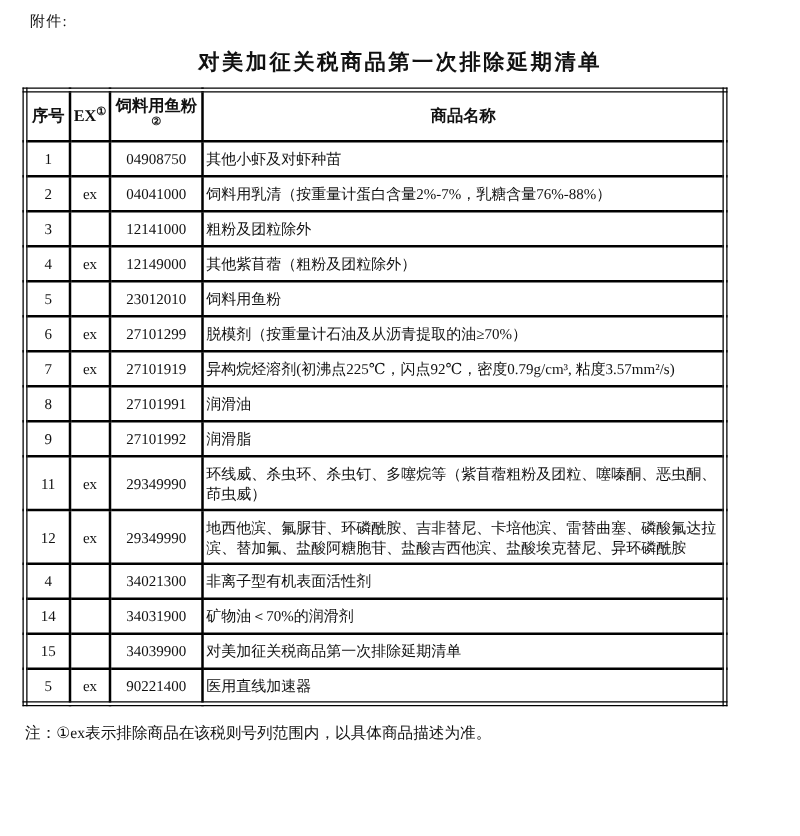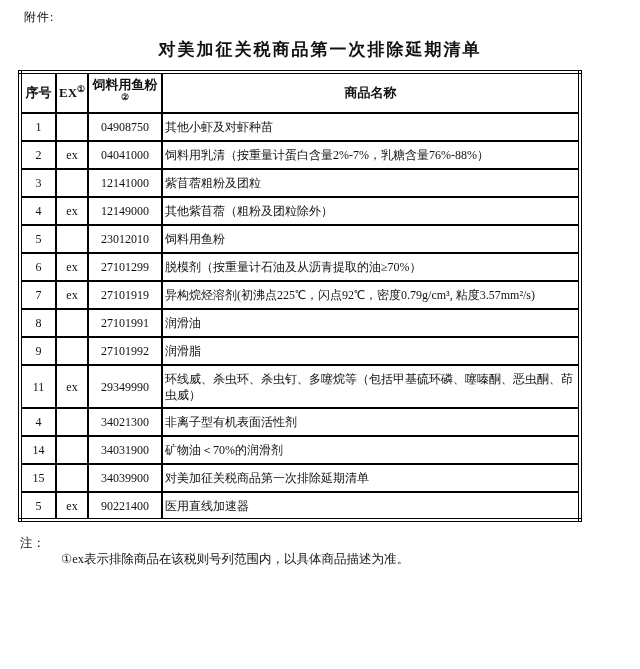--- a/index.html
+++ b/index.html
@@ -25,31 +25,31 @@
     border:2px solid #000;
     font-size:12px;line-height:16px;
     padding:1px 2px;
     overflow:hidden;
     vertical-align:middle;
   }
   table.main th{
     height:36px;font-size:13px;font-weight:bold;text-align:center;
   }
   td.c-num, td.c-ex, td.c-code{text-align:center;}
-  td.c-name{text-align:left;padding-left:5px;padding-right:4px;font-family:Liberation Serif, serif;}
+  td.c-name{text-align:left;padding-left:5px;padding-right:4px;}
   tr.r-single{height:28px;}
   tr.r-tall{height:43px;}
   sup{font-size:9px;line-height:0;}
   .notes{
     margin:13px 0 0 20px;
     font-size:12.5px;line-height:17px;
     display:flex;
   }
   .notes .note-label{white-space:nowrap;}
-  .notes .note-lines div{margin:16px;}
+  .notes .note-lines div{margin:0;}
 </style>
 </head>
 <body>
 
 <div class="attachment">附件:</div>
 
 <div class="doc-title">对美加征关税商品第一次排除延期清单</div>
 
 <table class="main">
   <colgroup>
@@ -74,21 +74,21 @@
   <tr class="r-single">
     <td class="c-num">2</td>
     <td class="c-ex">ex</td>
     <td class="c-code">04041000</td>
     <td class="c-name">饲料用乳清（按重量计蛋白含量2%-7%，乳糖含量76%-88%）</td>
   </tr>
   <tr class="r-single">
     <td class="c-num">3</td>
     <td class="c-ex"></td>
     <td class="c-code">12141000</td>
-    <td class="c-name">紫苜蓿粗粉及团粒</td>
+    <td class="c-name">粗粉及团粒除外</td>
   </tr>
   <tr class="r-single">
     <td class="c-num">4</td>
     <td class="c-ex">ex</td>
     <td class="c-code">12149000</td>
     <td class="c-name">其他紫苜蓿（粗粉及团粒除外）</td>
   </tr>
   <tr class="r-single">
     <td class="c-num">5</td>
     <td class="c-ex"></td>
@@ -116,21 +116,27 @@
   <tr class="r-single">
     <td class="c-num">9</td>
     <td class="c-ex"></td>
     <td class="c-code">27101992</td>
     <td class="c-name">润滑脂</td>
   </tr>
   <tr class="r-tall">
     <td class="c-num">11</td>
     <td class="c-ex">ex</td>
     <td class="c-code">29349990</td>
-    <td class="c-name">环线威、杀虫环、杀虫钉、多噻烷等（包括甲基硫环磷、噻嗪酮、恶虫酮、茚虫威）</td>
+    <td class="c-name">环线威、杀虫环、杀虫钉、多噻烷等（紫苜蓿粗粉及团粒、噻嗪酮、恶虫酮、茚虫威）</td>
+  </tr>
+  <tr class="r-tall">
+    <td class="c-num">12</td>
+    <td class="c-ex">ex</td>
+    <td class="c-code">29349990</td>
+    <td class="c-name">地西他滨、氟脲苷、环磷酰胺、吉非替尼、卡培他滨、雷替曲塞、磷酸氟达拉滨、替加氟、盐酸阿糖胞苷、盐酸吉西他滨、盐酸埃克替尼、异环磷酰胺</td>
   </tr>
   <tr class="r-single">
     <td class="c-num">4</td>
     <td class="c-ex"></td>
     <td class="c-code">34021300</td>
     <td class="c-name">非离子型有机表面活性剂</td>
   </tr>
   <tr class="r-single">
     <td class="c-num">14</td>
     <td class="c-ex"></td>

